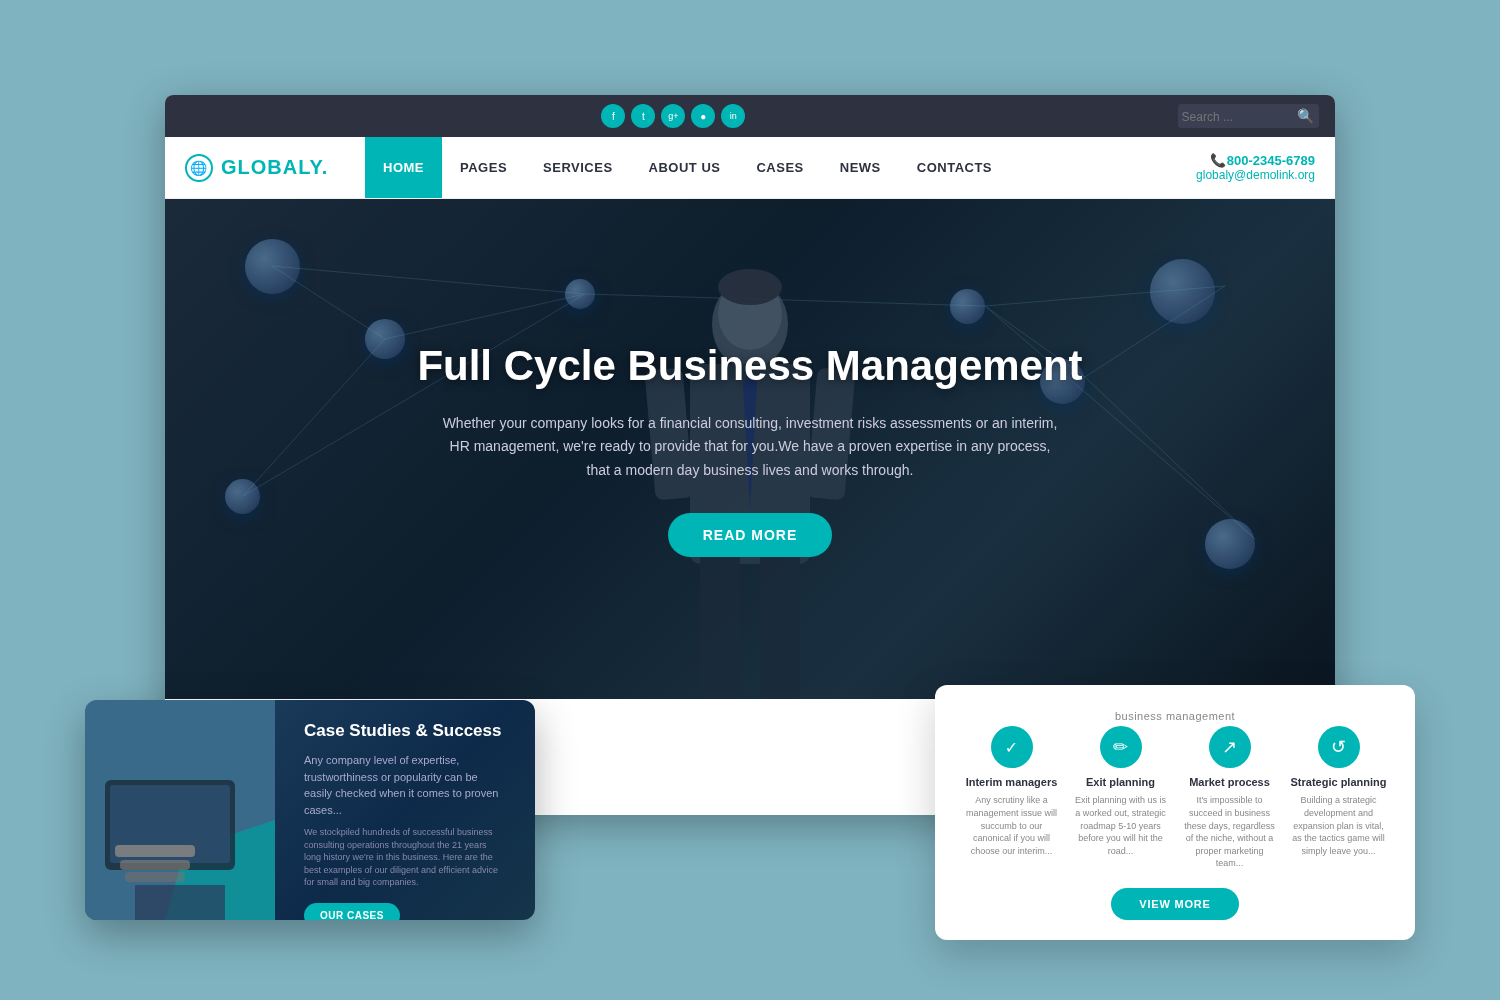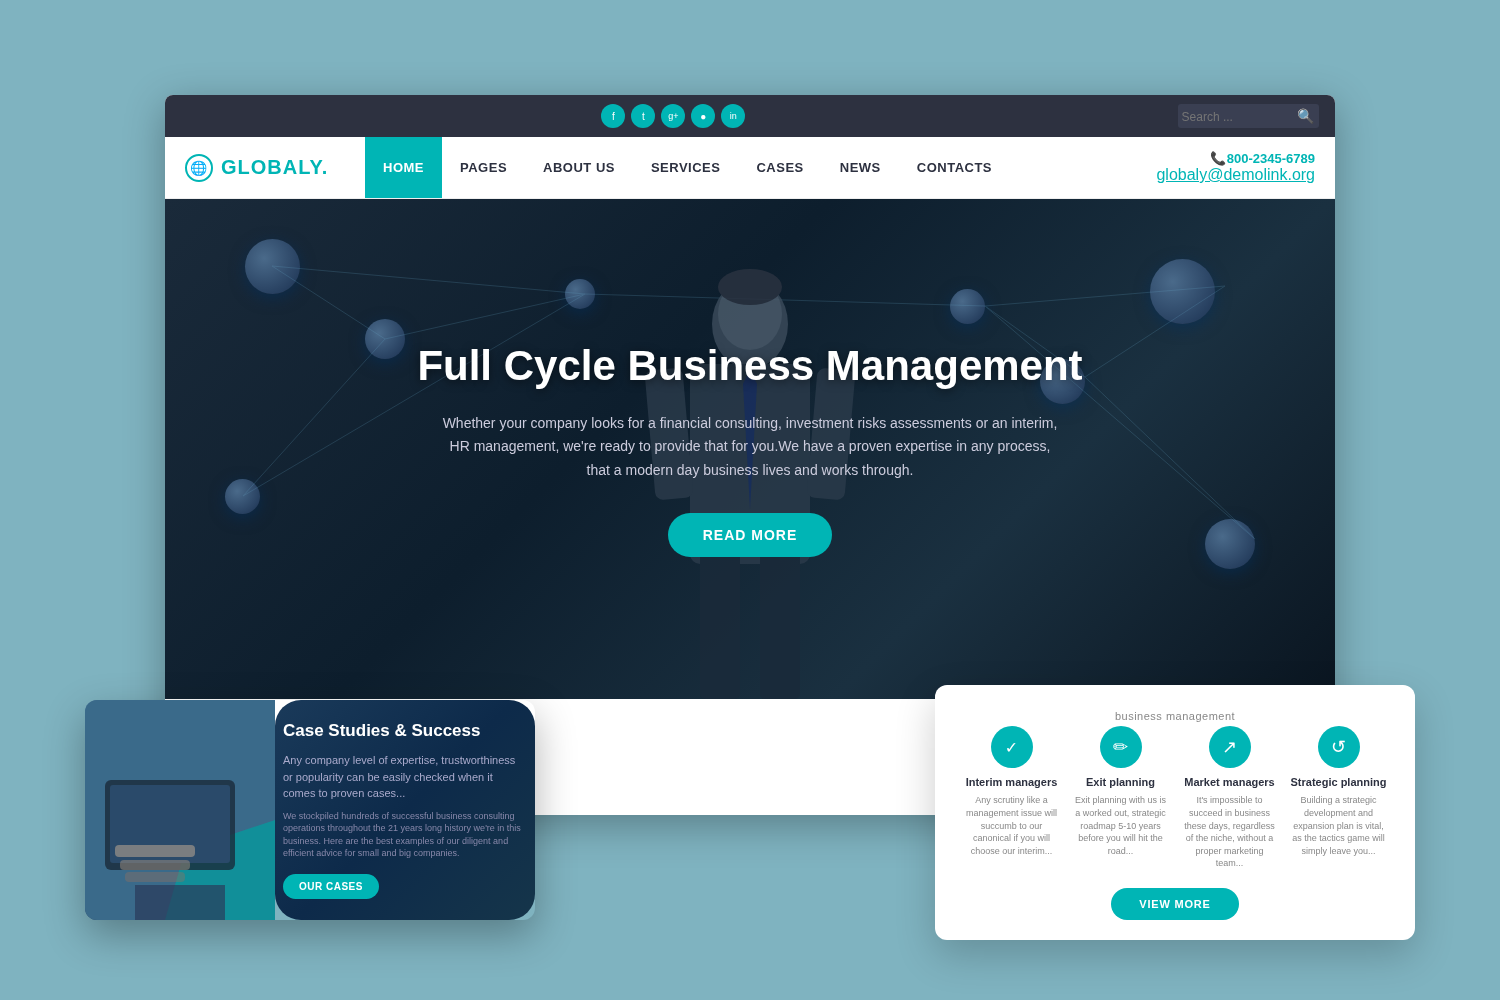--- a/index.html
+++ b/index.html
@@ -153,22 +153,21 @@
     }
 
     .phone {
       color: #00b5b5;
       font-size: 13px;
       font-weight: 600;
     }
 
     .email {
       color: #00b5b5;
-      font-size: 16px;
-      text-decoration: underline;
+      font-size: 12px;
     }
 
     
     .hero {
       position: relative;
       height: 500px;
       background: linear-gradient(135deg, #1a2a3a 0%, #0d1e2d 40%, #1a3040 70%, #0a1520 100%);
       overflow: hidden;
       display: flex;
       flex-direction: column;
@@ -254,23 +253,22 @@
     .case-card-image-inner {
       width: 100%;
       height: 100%;
       background: 
         linear-gradient(135deg, rgba(100,140,170,0.6) 0%, rgba(30,60,90,0.8) 100%);
     }
 
     .case-card-content {
       flex: 1;
       background: linear-gradient(135deg, #1a3a5a 0%, #0d2a4a 50%, #15354a 100%);
-      padding: 20px 8px;
-      color: #fff;
-      border-radius: 26px;
+      padding: 20px 29px;
+      color: #fff;
     }
 
     .case-card-title {
       font-size: 17px;
       font-weight: 700;
       color: #fff;
       margin-bottom: 10px;
       line-height: 1.3;
     }
 
@@ -409,22 +407,22 @@
       <div class="logo-area">
         <div class="logo-icon">🌐</div>
         <div class="logo-text">
           <span>GLOBALY</span><span style="color:#00b5b5;">.</span>
         </div>
       </div>
 
       <div class="nav-links">
         <div class="nav-item active">HOME</div>
         <div class="nav-item">PAGES</div>
+        <div class="nav-item">SERVICES</div>
         <div class="nav-item">ABOUT US</div>
-        <div class="nav-item">SERVICES</div>
         <div class="nav-item">CASES</div>
         <div class="nav-item">NEWS</div>
         <div class="nav-item">CONTACTS</div>
       </div>
 
       <div class="contact-info">
         <div class="phone">📞<span>800-2345-6789</span></div>
         <div class="email">globaly@demolink.org</div>
       </div>
     </div>
@@ -521,21 +519,21 @@
         <div class="service-name">Interim managers</div>
         <div class="service-desc">Any scrutiny like a management issue will succumb to our canonical if you will choose our interim...</div>
       </div>
       <div class="service-item">
         <div class="service-icon" style="font-size:18px;">✏</div>
         <div class="service-name">Exit planning</div>
         <div class="service-desc">Exit planning with us is a worked out, strategic roadmap 5-10 years before you will hit the road...</div>
       </div>
       <div class="service-item">
         <div class="service-icon" style="font-size:18px;">↗</div>
-        <div class="service-name">Market managers</div>
+        <div class="service-name">Market process</div>
         <div class="service-desc">It's impossible to succeed in business these days, regardless of the niche, without a proper marketing team...</div>
       </div>
       <div class="service-item">
         <div class="service-icon" style="font-size:18px;">↺</div>
         <div class="service-name">Strategic planning</div>
         <div class="service-desc">Building a strategic development and expansion plan is vital, as the tactics game will simply leave you...</div>
       </div>
     </div>
     <button class="view-more-btn">VIEW MORE</button>
   </div>

